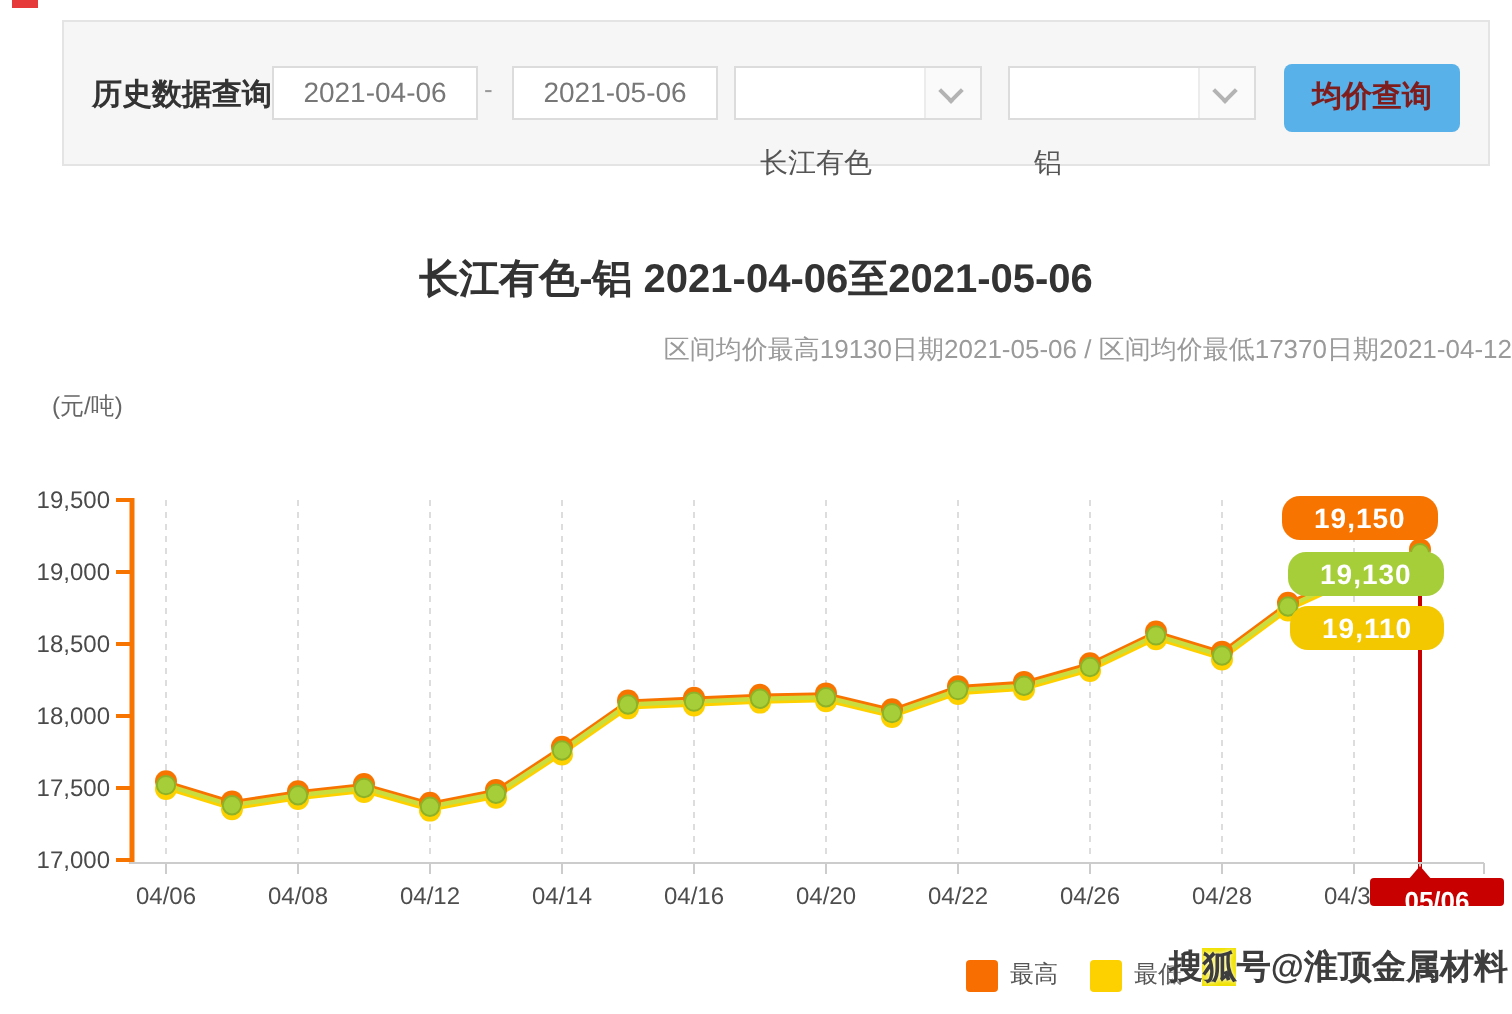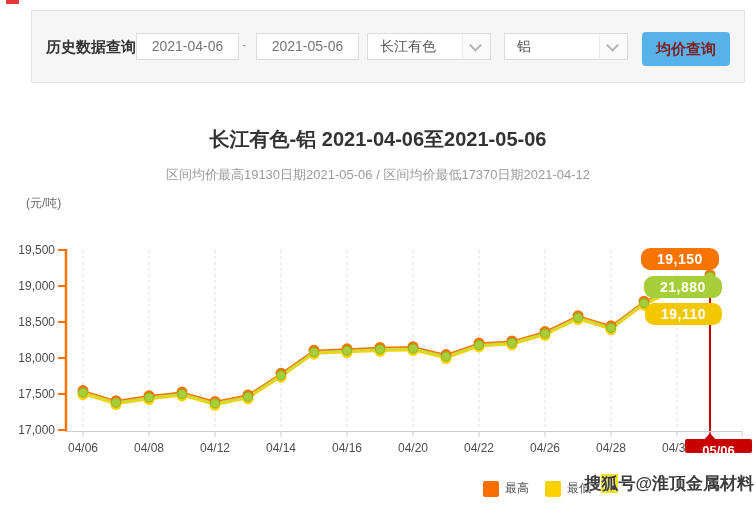--- a/index.html
+++ b/index.html
@@ -13,35 +13,35 @@
   #query-panel{position:absolute;left:31px;top:10px;width:712px;height:71px;
                background:#f6f6f6;border:1px solid #e4e4e4;}
   #query-label{position:absolute;left:14px;top:27px;font-size:15px;font-weight:bold;color:#333;}
   .txt-input{position:absolute;top:22px;height:25px;width:101px;background:#fff;
              border:1px solid #dcdcdc;text-align:center;line-height:25px;font-size:14px;color:#777;}
   #date-from{left:104px;}
   #date-sep{position:absolute;left:210px;top:26px;color:#999;font-size:13px;}
   #date-to{left:224px;}
   .select{position:absolute;top:22px;height:25px;width:122px;background:#fff;
           border:1px solid #dcdcdc;font-size:14px;color:#555;line-height:25px;cursor:pointer;}
-  .select .val{padding-left:12px;display:block;}
+  .select .val{padding-left:12px;display:block;margin-top:35px;}
   .select .chev{position:absolute;right:0;top:0;width:27px;height:25px;
                 border-left:1px solid #ececec;background:#fafafa;}
   .select .chev::after{content:"";position:absolute;left:8px;top:7px;width:7px;height:7px;
                 border-right:2px solid #b3b3b3;border-bottom:2px solid #b3b3b3;transform:rotate(45deg);}
   #market-select{left:335px;}
   #metal-select{left:472px;}
   #query-btn{position:absolute;left:610px;top:21px;width:88px;height:34px;background:#58b1e9;
              border:none;border-radius:4px;color:#7f1d1d;font-size:15px;font-weight:bold;
              line-height:34px;text-align:center;cursor:pointer;padding:0;}
 
   
   #page-title{position:absolute;left:0;top:126px;width:756px;text-align:center;
               font-size:20px;font-weight:bold;color:#333;}
-  #page-subtitle{position:absolute;left:0;top:166px;width:756px;text-align:center;
+  #page-subtitle{position:absolute;left:0;top:166px;width:756px;text-align:right;
                  font-size:13px;color:#9a9a9a;}
   #unit-label{position:absolute;left:26px;top:195px;font-size:12px;color:#666;}
 
   
   #chart-svg{position:absolute;left:0;top:0;width:756px;height:507px;}
 
   
   .end-label{position:absolute;color:#fff;font-weight:bold;font-size:14px;border-radius:9px;
              padding:3px 16px;letter-spacing:0.5px;}
   #el0{left:641px;top:248px;}
@@ -200,21 +200,21 @@
     <text x="545" y="452" text-anchor="middle" font-size="12" fill="#4d4d4d">04/26</text>
     <line x1="611" y1="431.5" x2="611" y2="437" stroke="#ccc" stroke-width="1"></line>
     <text x="611" y="452" text-anchor="middle" font-size="12" fill="#4d4d4d">04/28</text>
     <line x1="677" y1="431.5" x2="677" y2="437" stroke="#ccc" stroke-width="1"></line>
     <text x="677" y="452" text-anchor="middle" font-size="12" fill="#4d4d4d">04/30</text>
     <line x1="710" y1="431.5" x2="710" y2="437" stroke="#ccc"></line>
     <line x1="742" y1="431.5" x2="742" y2="437" stroke="#ccc"></line>
   </svg>
 
 <div id="el0" class="end-label" style="background: rgb(248, 116, 0);">19,150</div>
-<div id="el1" class="end-label" style="background: rgb(166, 206, 57);">21,880</div>
+<div id="el1" class="end-label" style="background: rgb(166, 206, 57);">19,130</div>
 <div id="el2" class="end-label" style="background: rgb(243, 200, 0);">19,110</div>
 
 <div id="badge-tri"></div>
 <div id="x-badge">05/06</div>
 
 <div id="legend-0" class="legend-item">
   <span class="legend-swatch" style="background: rgb(248, 110, 0);"></span><span class="legend-label">最高</span>
 </div>
 <div id="legend-1" class="legend-item">
   <span class="legend-swatch" style="background: rgb(253, 209, 0);"></span><span class="legend-label">最低</span>

